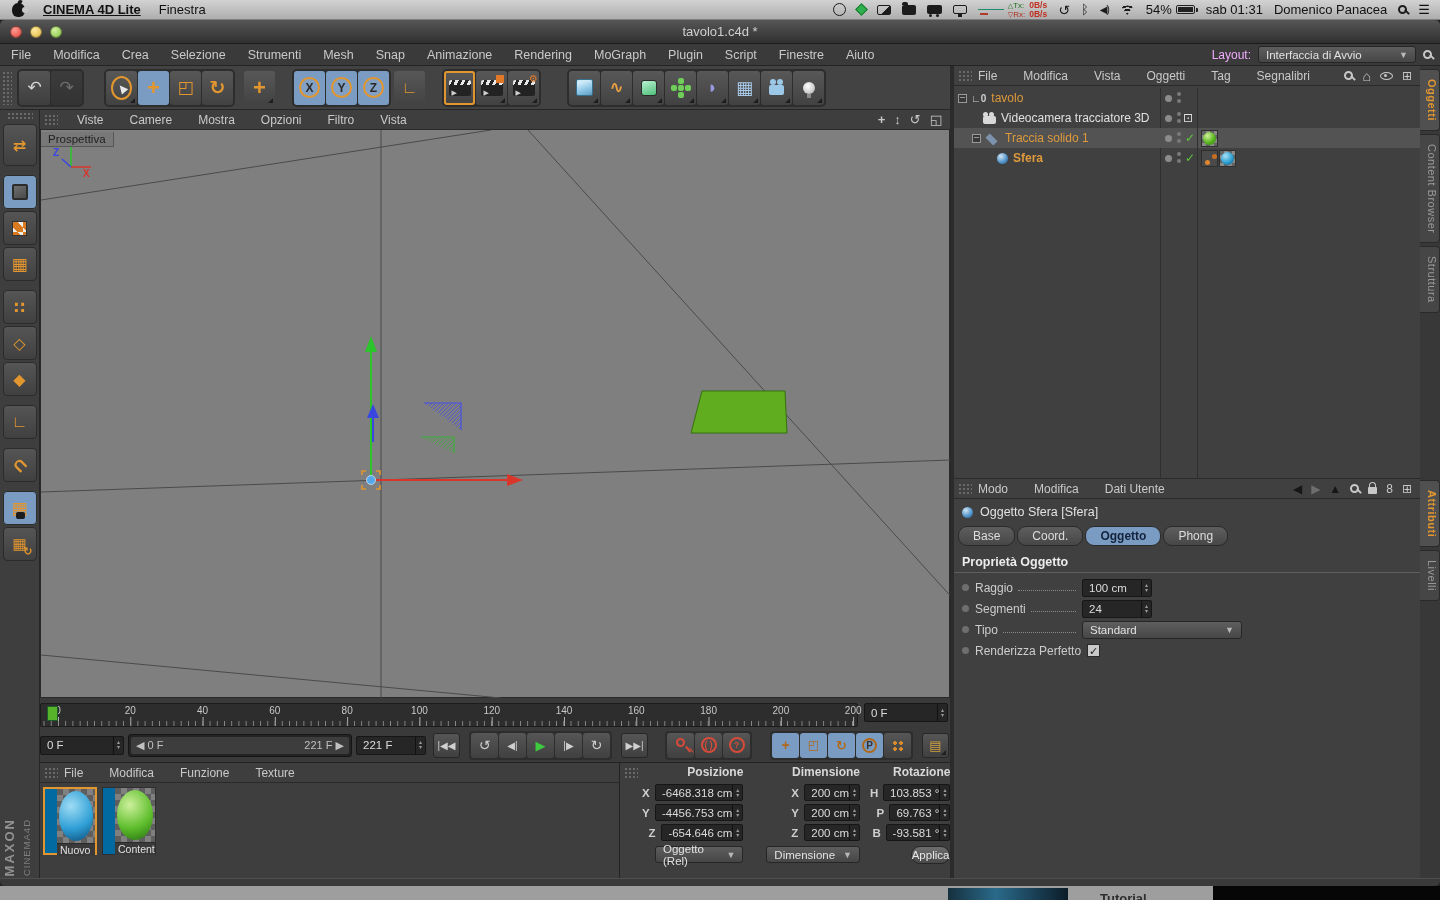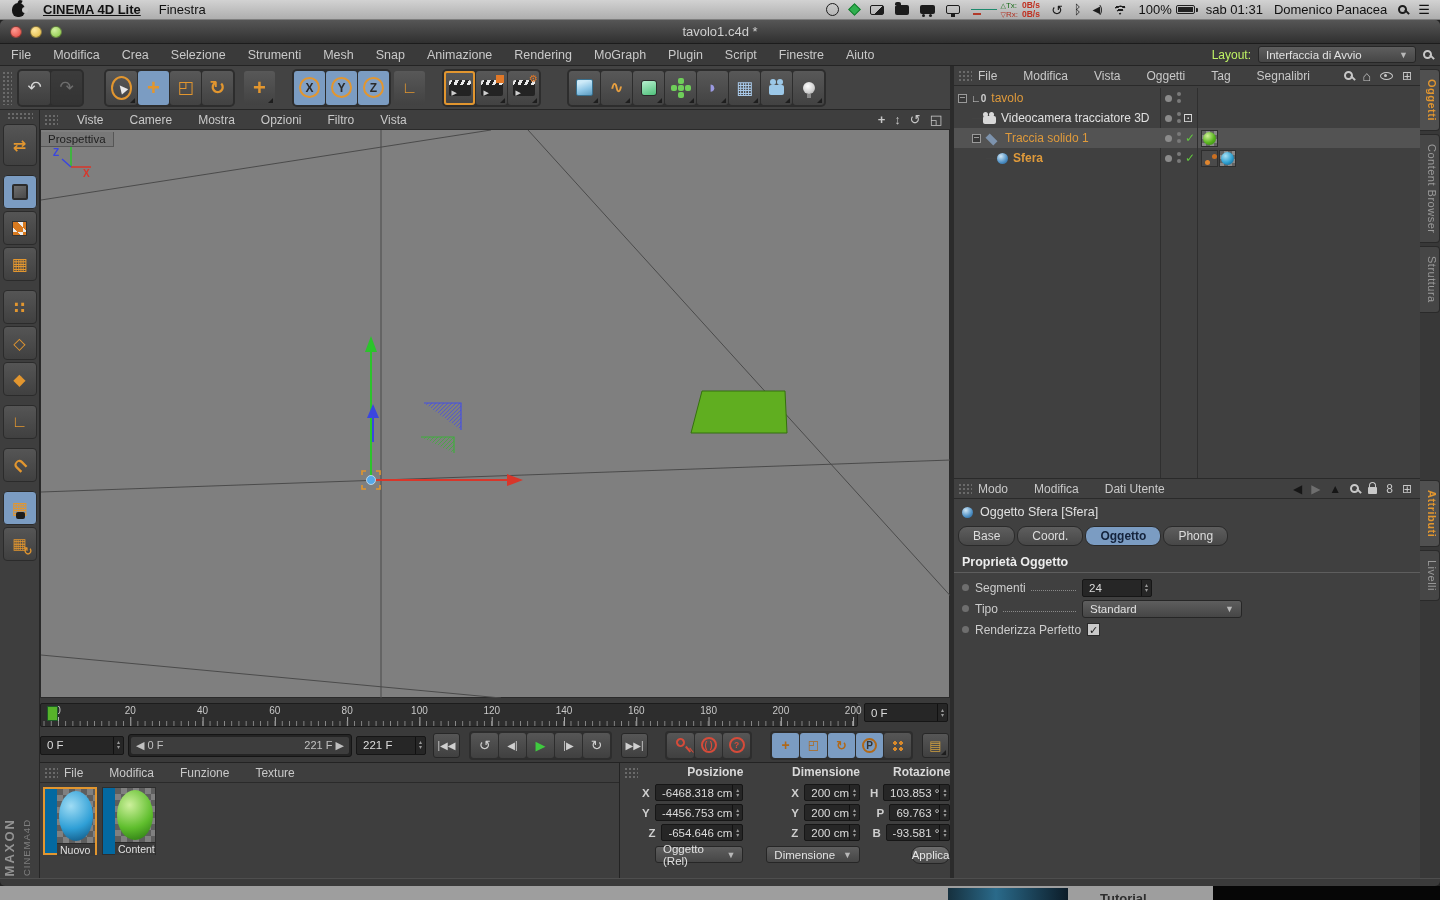--- a/index.html
+++ b/index.html
@@ -52,21 +52,21 @@
   .lt{width:12px;height:12px;border-radius:50%;border:1px solid rgba(0,0,0,.4);}
   .lt.r{background:radial-gradient(circle at 35% 30%,#ff9a92,#e2463d);}
   .lt.y{background:radial-gradient(circle at 35% 30%,#ffe9a0,#e0b73f);}
   .lt.g{background:radial-gradient(circle at 35% 30%,#d2f0a0,#84c541);}
   .wtitle{position:absolute;left:0;right:0;text-align:center;color:#cfcfcf;font-size:13px;}
 
   .appmenu{position:absolute;left:0;top:44px;width:1440px;height:22px;background:#3a3a3a;border-bottom:1px solid #242424;
     display:flex;align-items:center;color:#c9c9c9;font-size:12.5px;}
   .appmenu .mi{padding:0 11px;cursor:default;}
   .layoutzone{margin-left:auto;display:flex;align-items:center;gap:7px;padding-right:8px;}
-  .layoutzone .lbl{color:#bef264;font-size:12px;}
+  .layoutzone .lbl{color:#f0abfc;font-size:12px;}
   .ddl{background:linear-gradient(#5e5e5e,#464646);border:1px solid #262626;border-radius:3px;color:#e2e2e2;
     display:flex;align-items:center;justify-content:space-between;padding:1px 7px;font-size:11.5px;height:17px;}
   .ddl .arr{color:#b8b8b8;font-size:9px;margin-left:8px;}
   .layoutsel{width:158px;}
 
   
   .toolbar{position:absolute;left:0;top:66px;width:950px;height:44px;background:#434343;border-bottom:1px solid #262626;
     display:flex;align-items:center;padding-left:2px;}
   .vgrip{width:10px;height:34px;background:radial-gradient(#6a6a6a 1px,transparent 1.3px);background-size:4px 4px;margin-right:2px;}
   .tgroup{display:flex;gap:1px;background:#2d2d2d;padding:2px;border-radius:5px;margin:0 3px;}
@@ -294,21 +294,21 @@
         <span class="rates">
           <span>0B/s</span>
           <span>0B/s</span>
         </span>
       </span>
       <span class="osic" style="font-size:14px;">↺</span>
       <span class="osic" style="font-size:13px;">ᛒ</span>
       <span class="osic" style="font-size:10px;letter-spacing:-1px;">◀)</span>
       <span class="osic wifi"></span>
       <span class="batt">
-        <span>100%</span>
+        <span>54%</span>
         <span class="batticon"></span>
       </span>
       <span>sab 01:31</span>
       <span>Domenico Panacea</span>
       <span class="mg dark"></span>
       <span style="font-size:13px;">☰</span>
     </div>
   </div>
 
   <div class="titlebar">
@@ -800,20 +800,31 @@
       <div class="amtabs">
           <span class="atab">Base</span>
           <span class="atab">Coord.</span>
           <span class="atab active">Oggetto</span>
           <span class="atab">Phong</span>
         </div>
       <div class="amsection">Proprietà Oggetto</div>
       <div>
           <div class="prop-row">
             <span class="bullet"></span>
+            <span>Raggio</span>
+            <span class="lead"></span>
+            <span class="fzone">
+              <div class="fld">
+                <span>100 cm</span>
+                <span class="sp"></span>
+              </div>
+            </span>
+          </div>
+          <div class="prop-row">
+            <span class="bullet"></span>
             <span>Segmenti</span>
             <span class="lead"></span>
             <span class="fzone">
               <div class="fld">
                 <span>24</span>
                 <span class="sp"></span>
               </div>
             </span>
           </div>
           <div class="prop-row">

